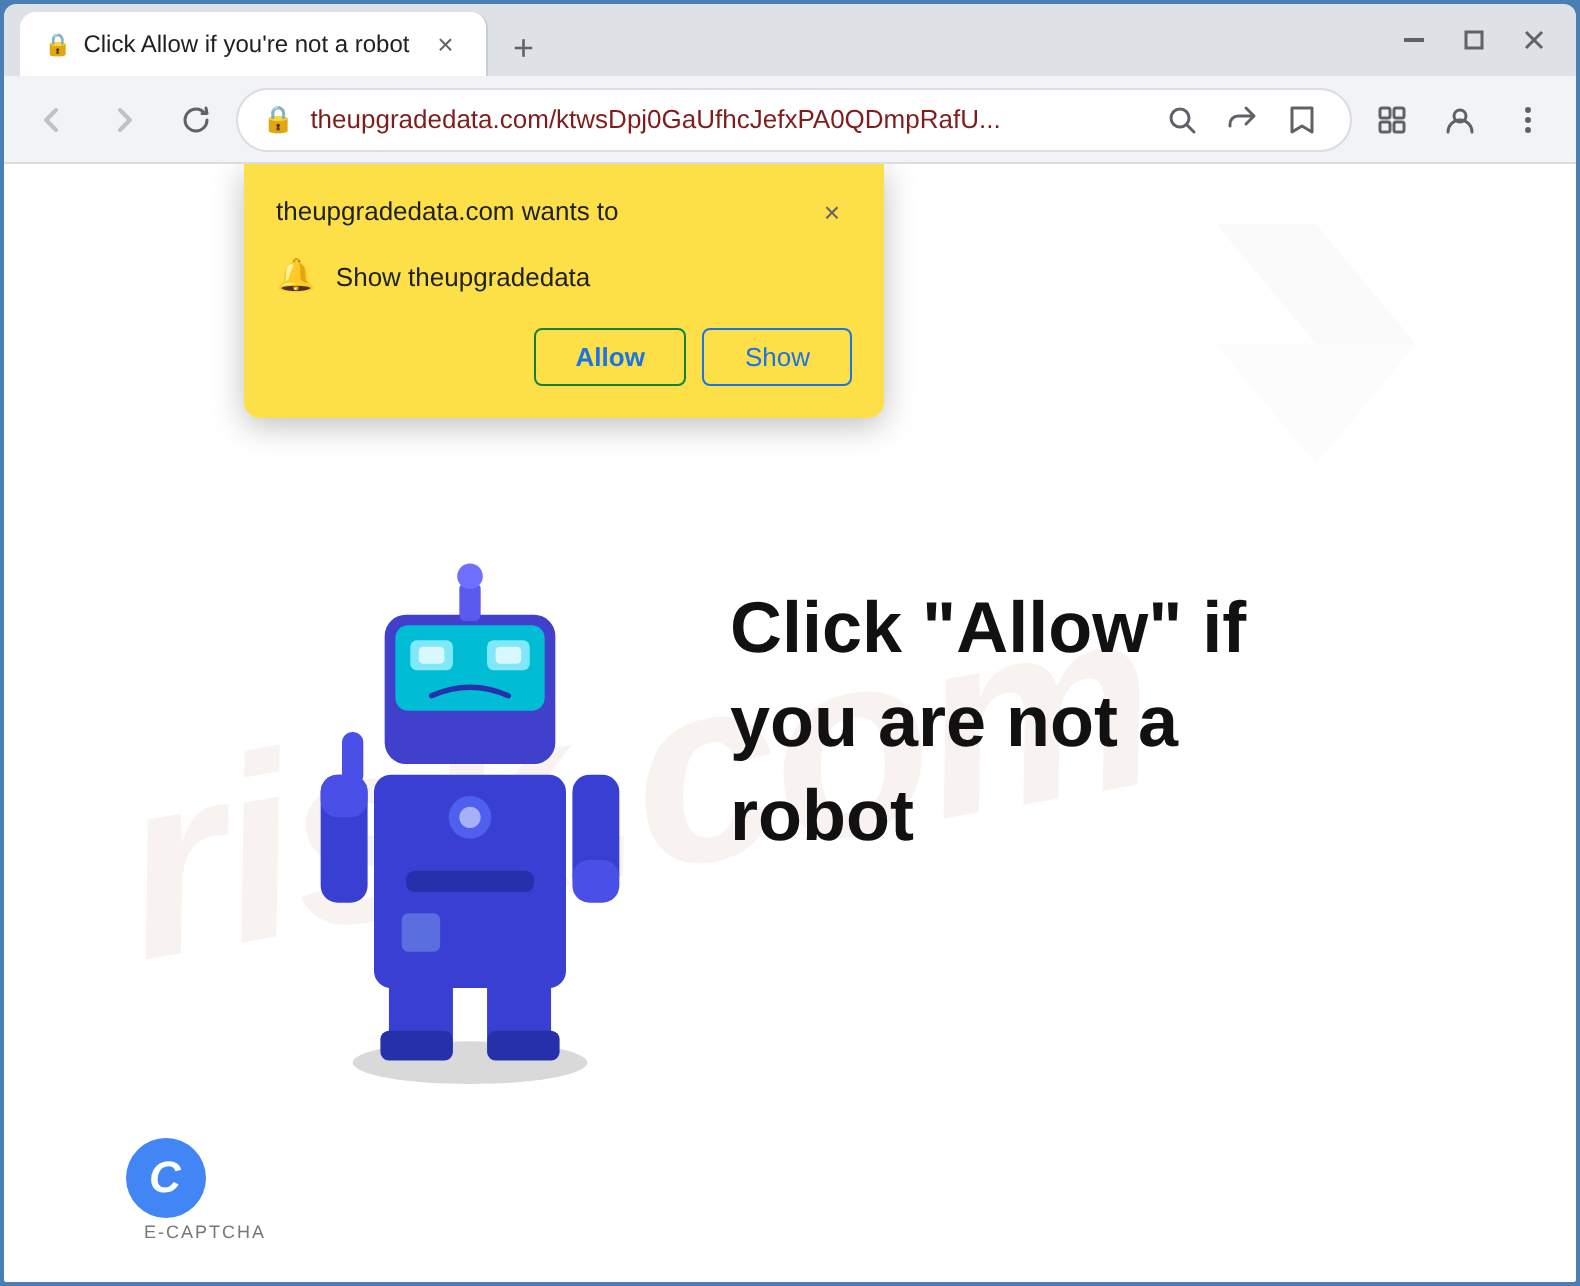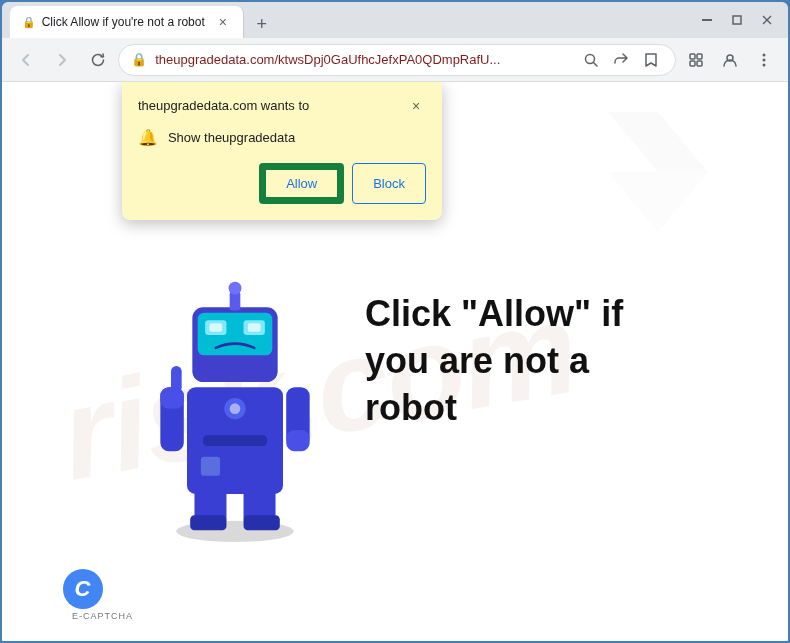--- a/index.html
+++ b/index.html
@@ -287,21 +287,21 @@
       letter-spacing: 1px;
       margin-left: 40px;
     }
 
     
     .permission-popup {
       position: absolute;
       top: 0;
       left: 120px;
       width: 320px;
-      background: #fef9c3;
+      background: #fde047;
       border-radius: 0 0 8px 8px;
       box-shadow: 0 4px 16px rgba(0,0,0,0.25);
       padding: 16px;
       z-index: 100;
     }
 
     .popup-header {
       display: flex;
       justify-content: space-between;
       align-items: flex-start;
@@ -345,27 +345,27 @@
     }
 
     .popup-buttons {
       display: flex;
       justify-content: flex-end;
       gap: 8px;
     }
 
     .btn-allow {
       padding: 6px 20px;
-      border: 7px solid #15803d;
+      border: 1px solid #15803d;
       background: transparent;
       color: #1a73e8;
       border-radius: 4px;
       font-size: 13px;
       cursor: pointer;
-      font-weight: 400;
+      font-weight: 700;
     }
 
     .btn-block {
       padding: 6px 20px;
       border: 1px solid #1a73e8;
       background: transparent;
       color: #1a73e8;
       border-radius: 4px;
       font-size: 13px;
       cursor: pointer;
@@ -554,18 +554,18 @@
       <div class="popup-header">
         <span class="popup-title">theupgradedata.com wants to</span>
         <span class="popup-close">×</span>
       </div>
       <div class="popup-notification-row">
         <span class="bell-icon">🔔</span>
         <span class="notification-text">Show theupgradedata</span>
       </div>
       <div class="popup-buttons">
         <button class="btn-allow">Allow</button>
-        <button class="btn-block">Block</button>
+        <button class="btn-block">Show</button>
       </div>
     </div>
 
   </div>
 </div>
 
 </body></html>

